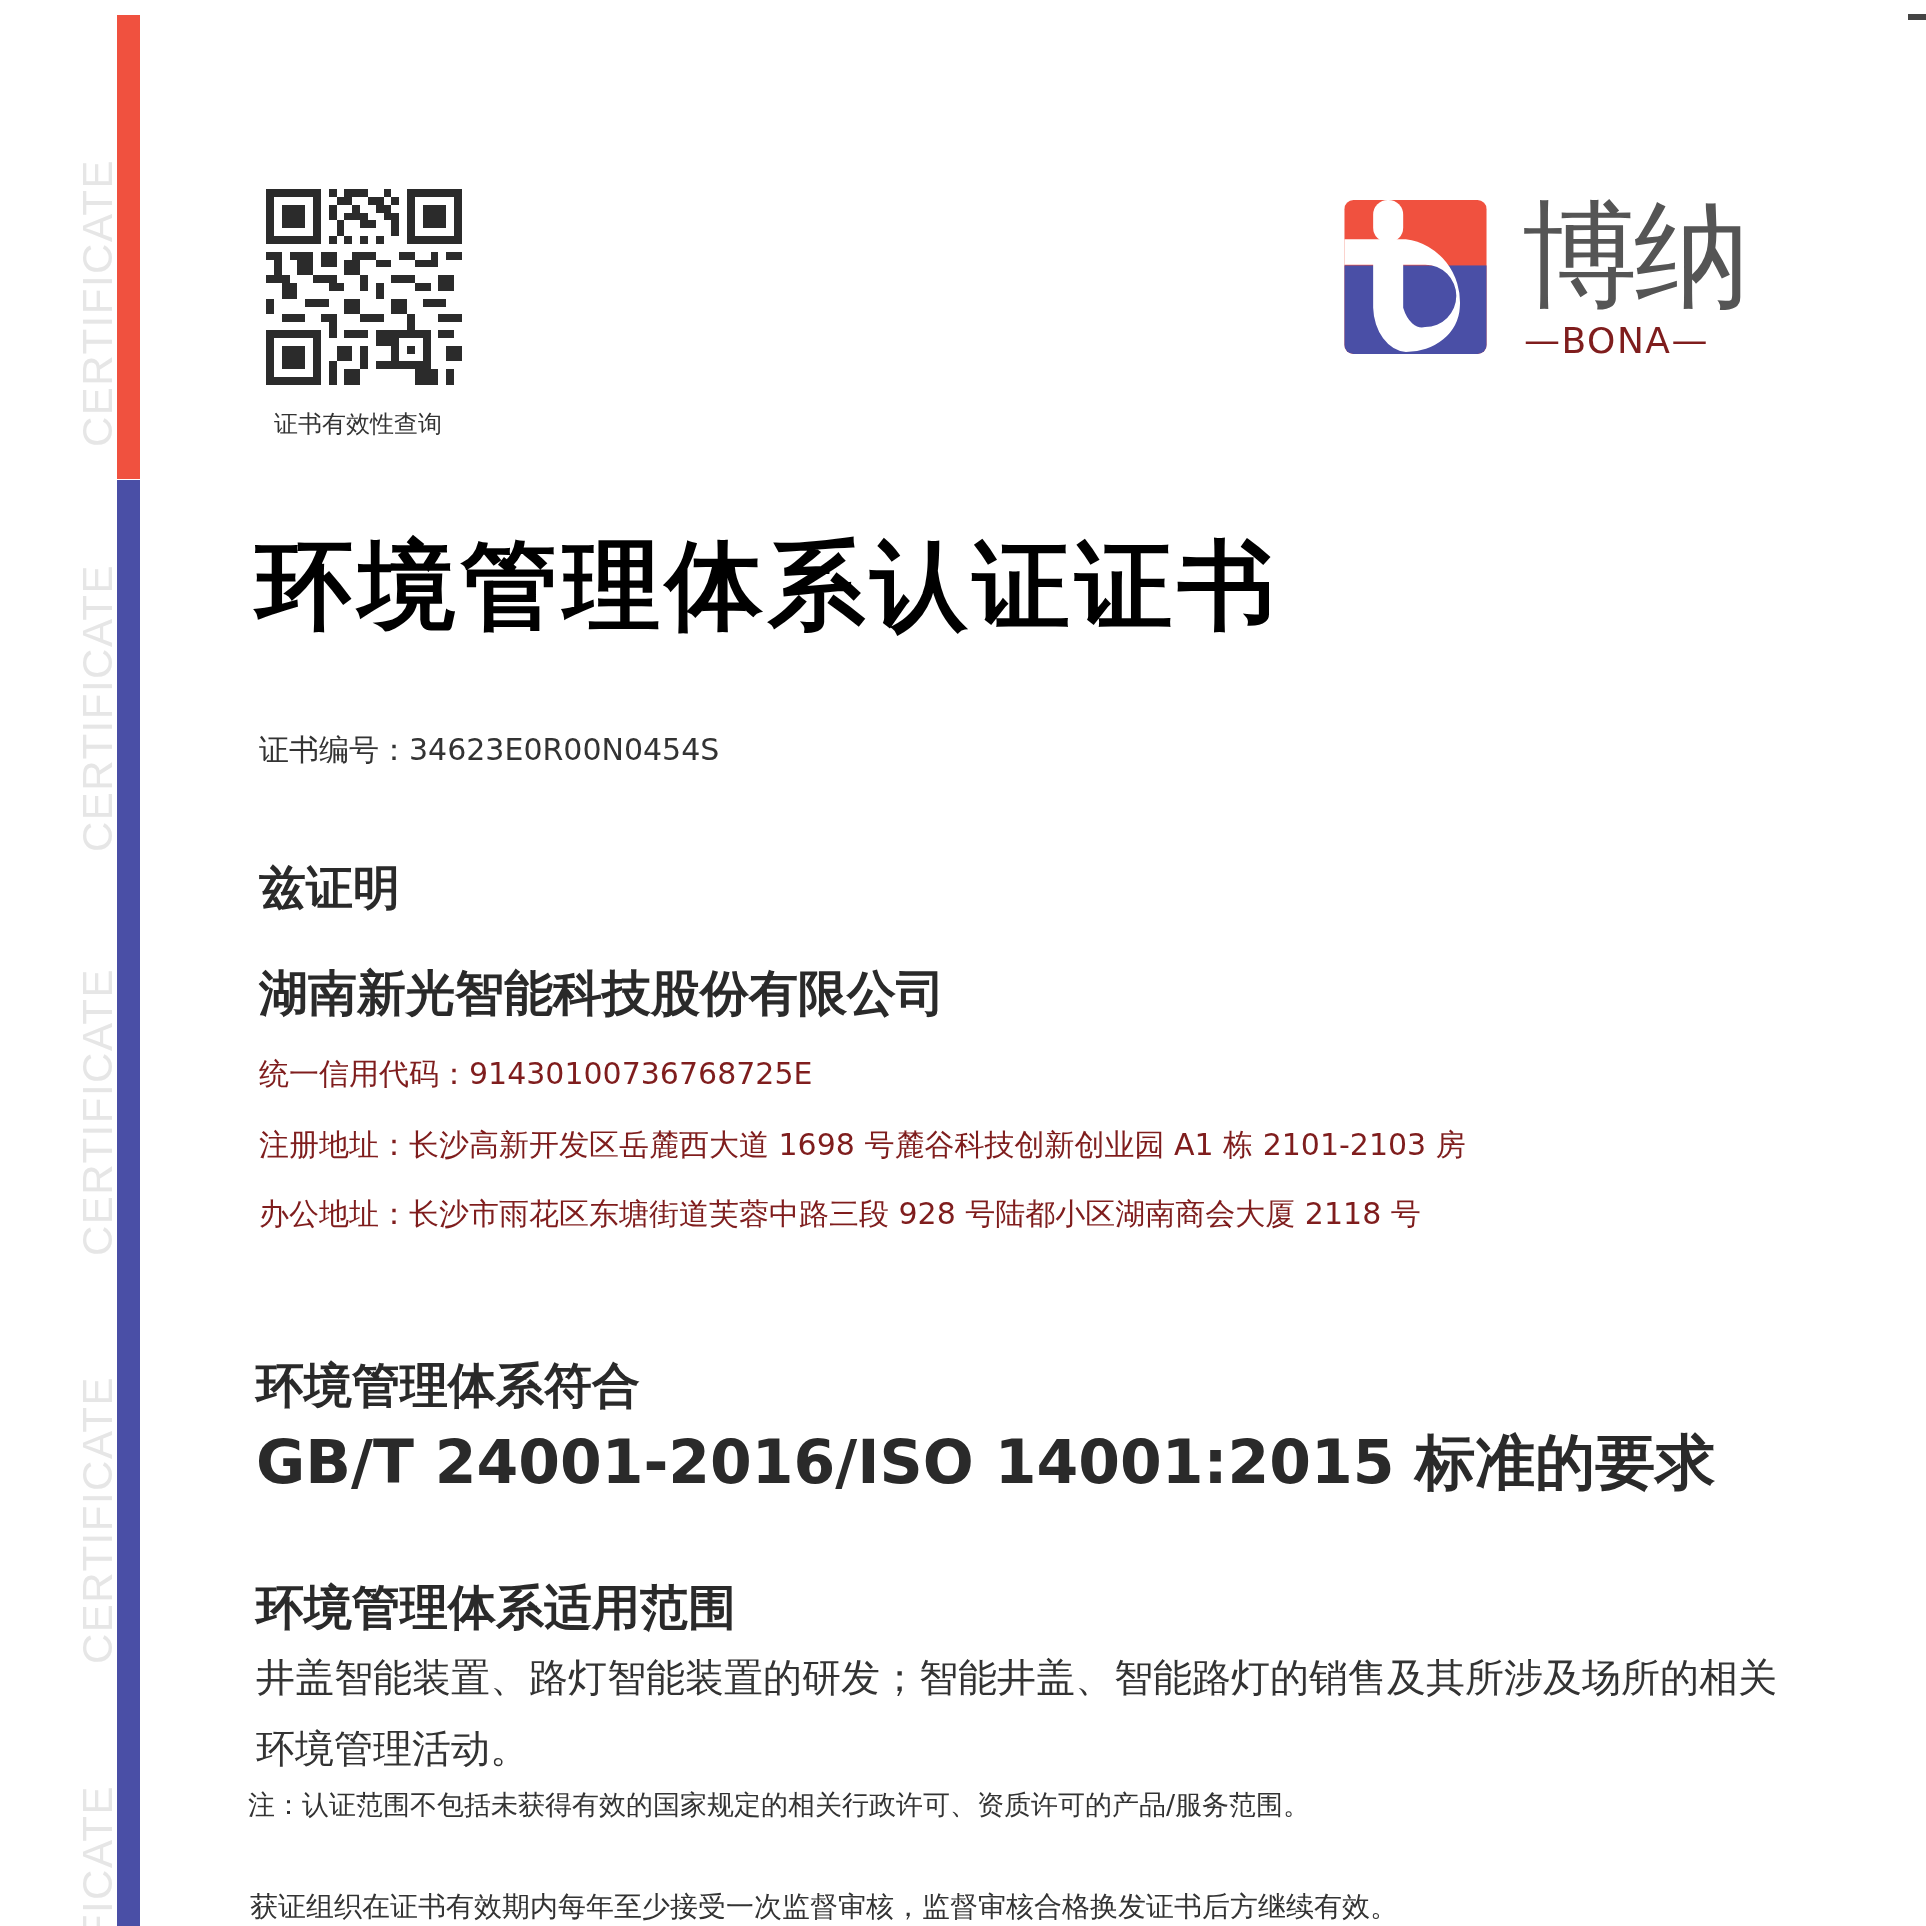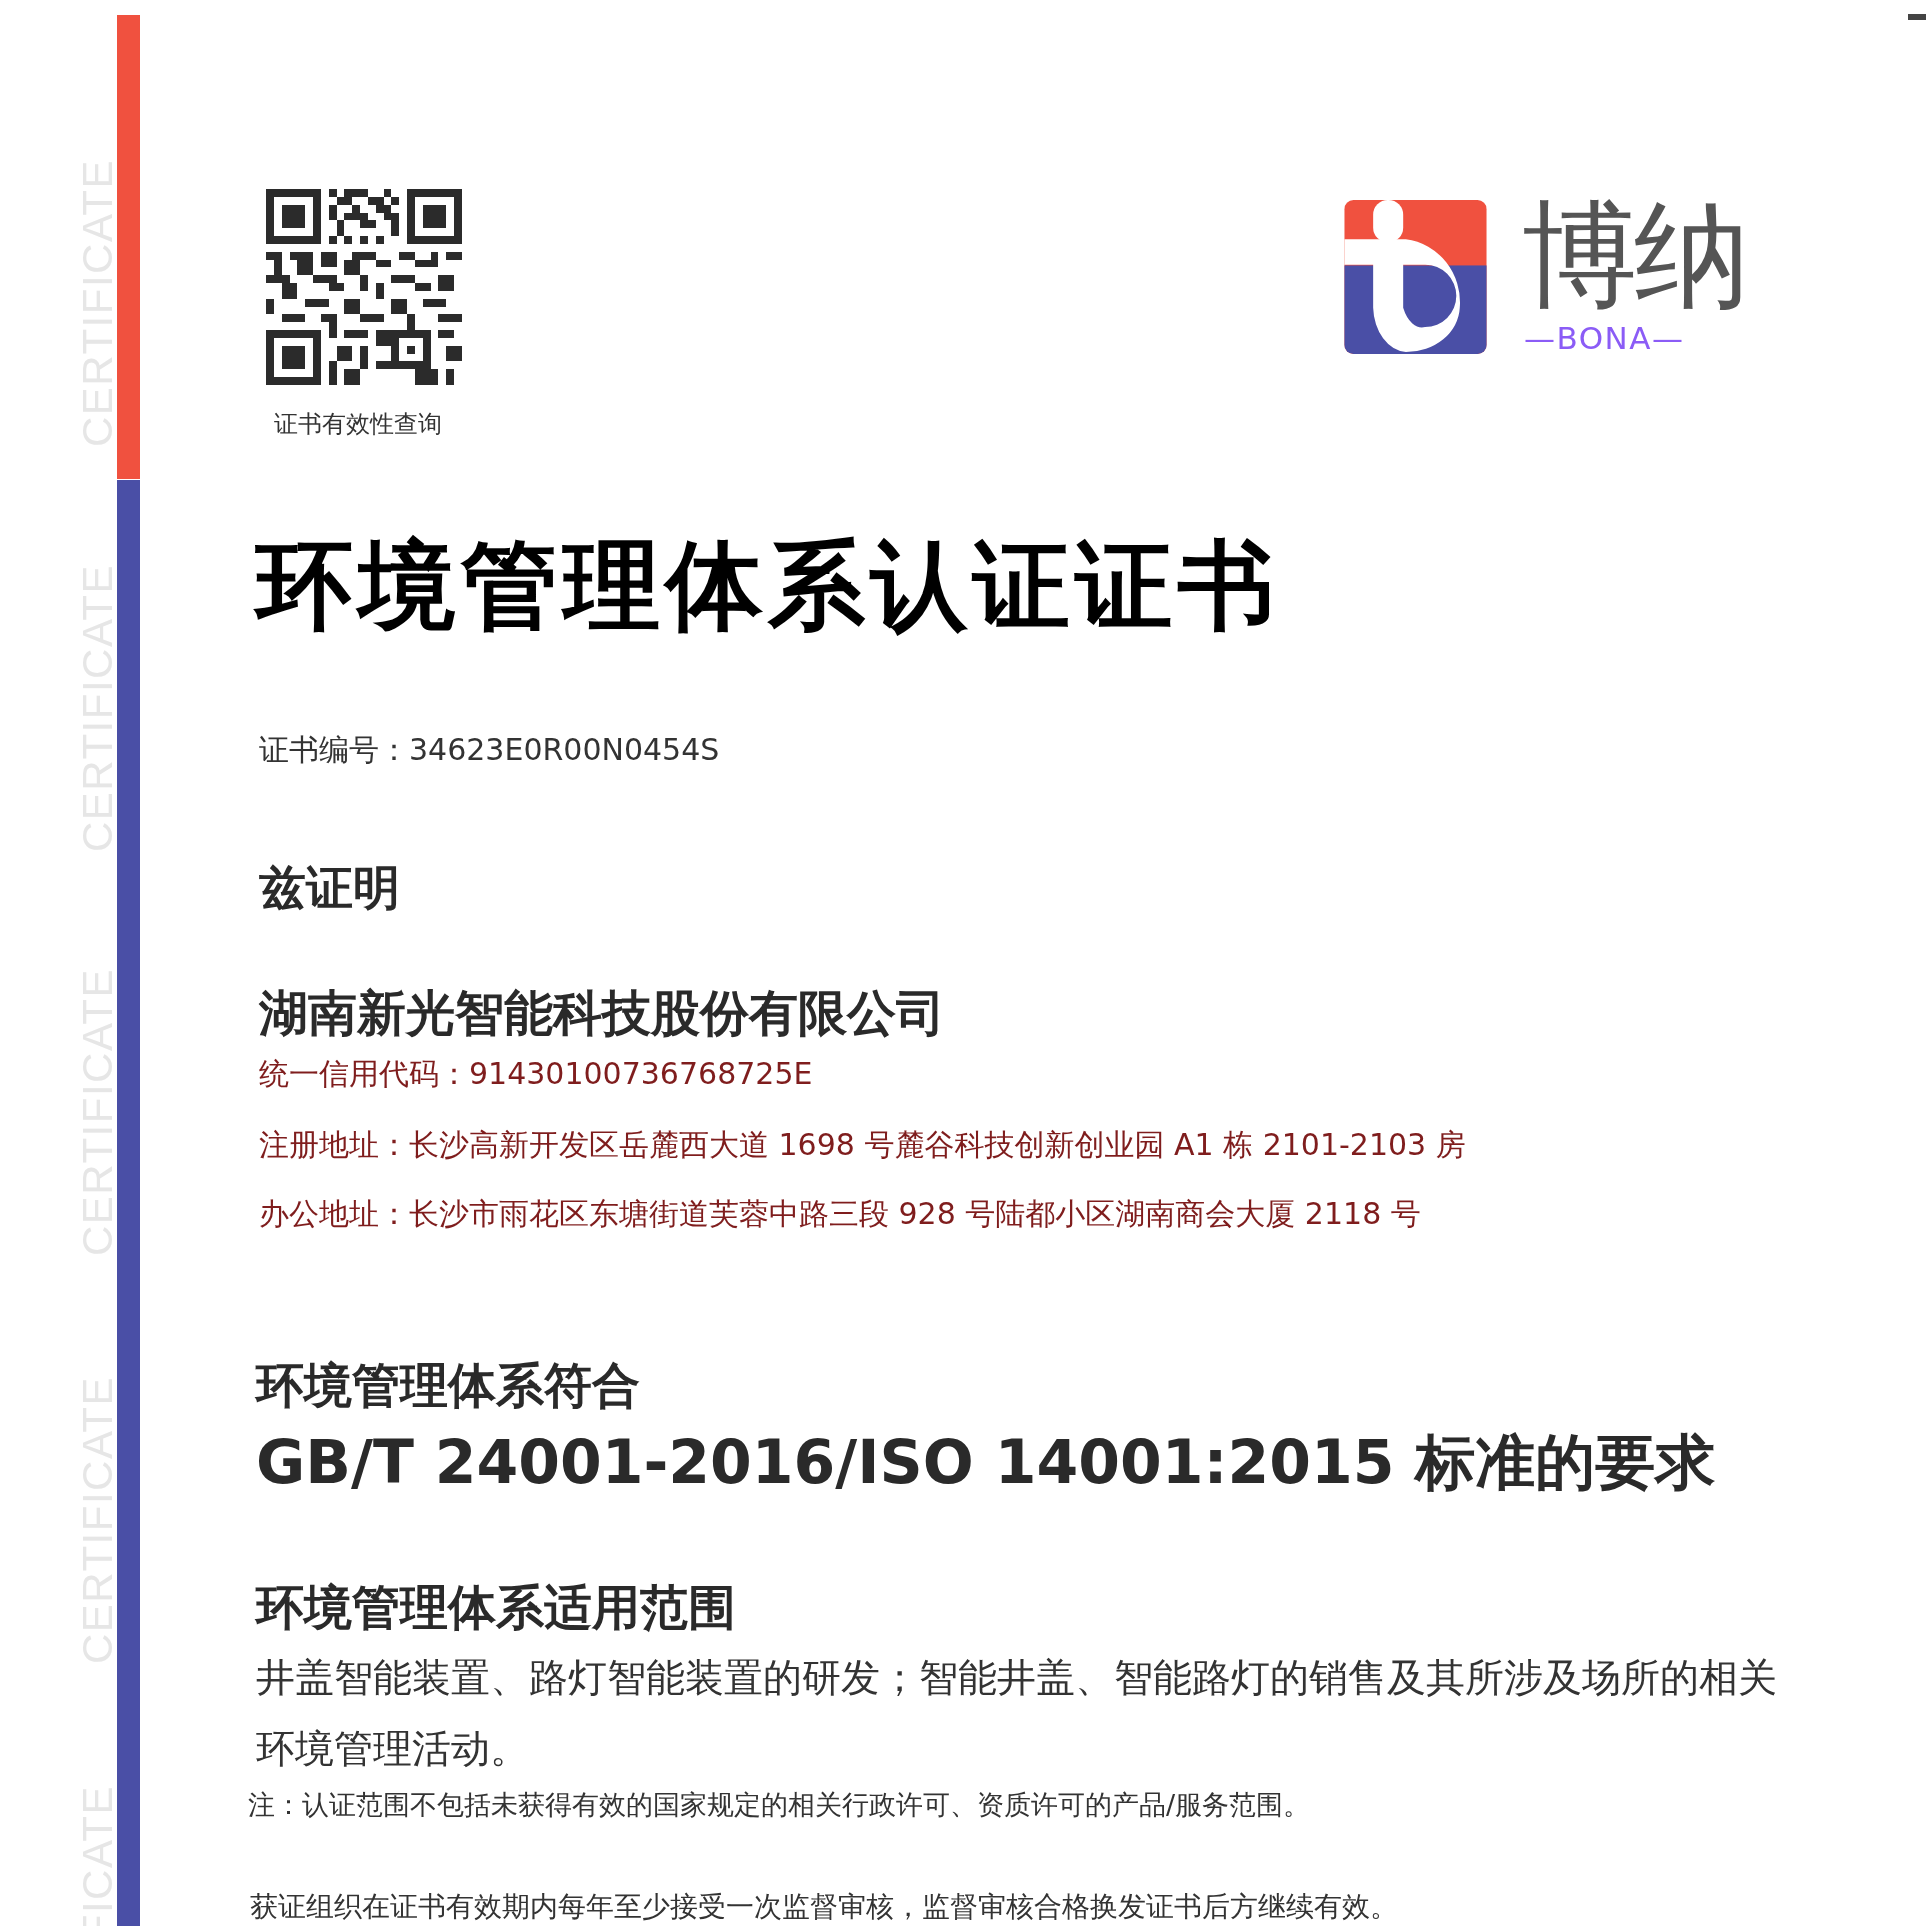--- a/index.html
+++ b/index.html
@@ -16,27 +16,27 @@
     position: absolute; left: 77px; width: 42px; height: 216px;
     color: #e6e6e6; font-family: "Liberation Sans", sans-serif; font-size: 42px; letter-spacing: 1.5px;
     writing-mode: vertical-rl; transform: rotate(180deg); text-align: center; line-height: 42px;
   }
   
   .qr { position: absolute; left: 266px; top: 189px; width: 196px; height: 196px; }
   .qr-caption { left: 274px; top: 408px; font-size: 24px; color: #333; text-align: right; }
   
   .logo-icon { position: absolute; left: 1344px; top: 200px; width: 143px; height: 154px; }
   .logo-cn { left: 1522px; top: 193px; font-size: 116px; color: #555; font-weight: normal; letter-spacing: -3.9px; line-height: 123px; }
-  .logo-en { left: 1524px; top: 320px; font-size: 31px; color: #8b5cf6; letter-spacing: 1.5px; }
+  .logo-en { left: 1524px; top: 320px; font-size: 36px; color: #7f1d1d; letter-spacing: 1.5px; }
   
   .title { left: 256px; top: 522px; font-size: 97px; font-family: "DejaVu Serif", "Liberation Serif", serif; font-weight: bold; color: #000000; letter-spacing: 5.4px; }
   .certno { left: 259px; top: 730px; font-size: 30px; color: #333; }
   .h-bold { font-weight: bold; color: #2a2a2a; }
   .zzm { left: 259px; top: 857px; font-size: 47px; }
-  .company { left: 259px; top: 961px; font-size: 49px; margin-top: 20px; }
+  .company { left: 259px; top: 961px; font-size: 49px; }
   .info { font-size: 30px; color: #7f1d1d; left: 259px; }
   .std1 { left: 256px; top: 1354px; font-size: 48px; }
   .std2 { left: 256px; top: 1423px; font-size: 60px; }
   .scope-h { left: 256px; top: 1576px; font-size: 48px; }
   .scope { left: 256px; font-size: 39px; color: #333; }
   .note { left: 248px; top: 1787px; font-size: 27px; color: #333; }
   .sup { left: 250px; font-size: 28px; color: #333; }
   .corner-mark { position: absolute; left: 1908px; top: 14px; width: 43px; height: 6.2px; background: #444; }
 </style>
 </head>

